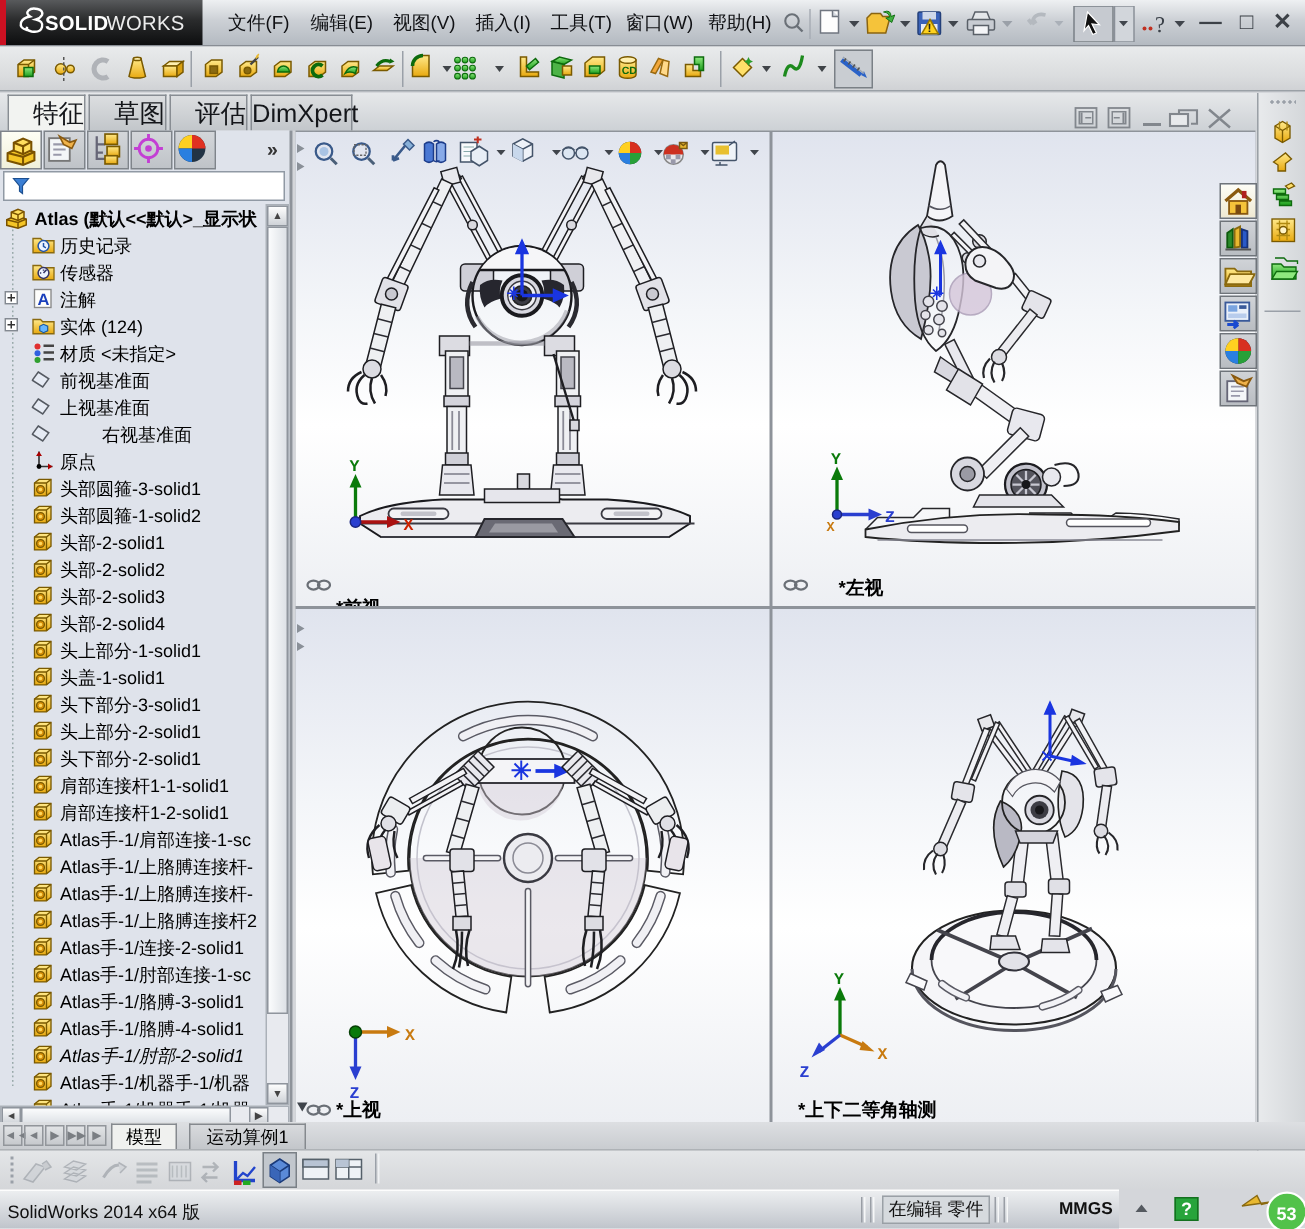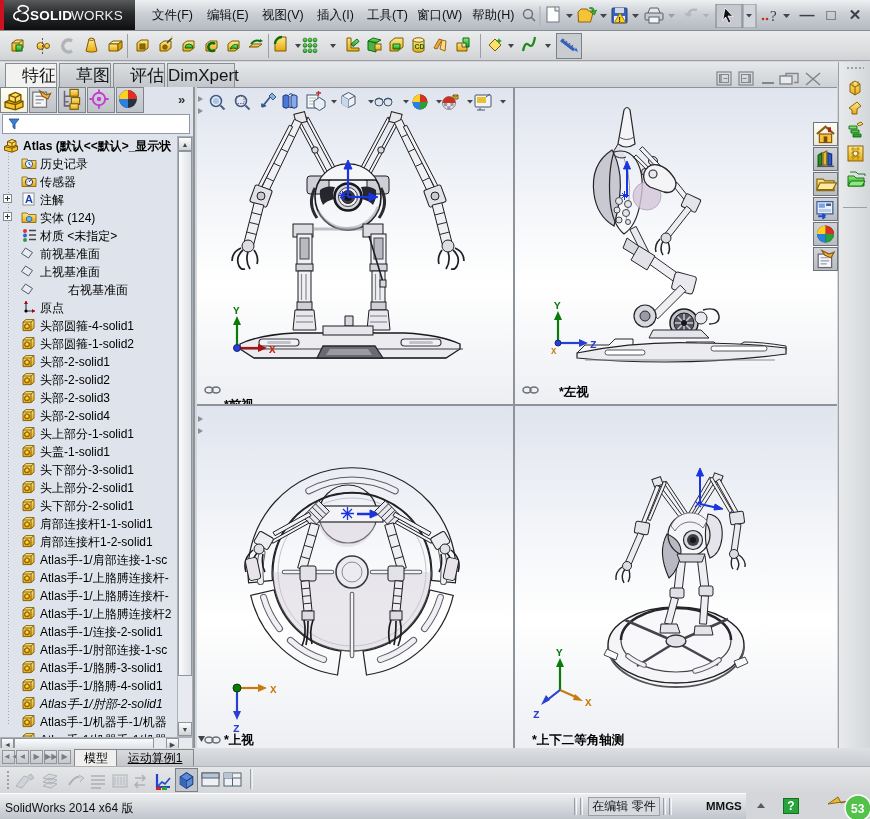--- a/index.html
+++ b/index.html
@@ -415,21 +415,21 @@
 <div class="trow" style="top:162px;">
           <svg width="16" height="16" style="left:21px;">
             <use href="#i-origin"></use>
           </svg>
           <span class="tx" style="left:40px;">原点</span>
         </div>
 <div class="trow" style="top:180px;">
           <svg width="16" height="16" style="left:21px;">
             <use href="#i-solid"></use>
           </svg>
-          <span class="tx" style="left:40px;">头部圆箍-4-solid1</span>
+          <span class="tx" style="left:40px;">头部圆箍-3-solid1</span>
         </div>
 <div class="trow" style="top:198px;">
           <svg width="16" height="16" style="left:21px;">
             <use href="#i-solid"></use>
           </svg>
           <span class="tx" style="left:40px;">头部圆箍-1-solid2</span>
         </div>
 <div class="trow" style="top:216px;">
           <svg width="16" height="16" style="left:21px;">
             <use href="#i-solid"></use>
@@ -1072,21 +1072,21 @@
 </div>
     </div>
 
 <div id="motiontabs" class="abs">
  <div class="mnav" style="left:2px;">◄◄</div>
  <div class="mnav" style="left:16px;">◄</div>
  <div class="mnav" style="left:30px;">▶</div>
  <div class="mnav" style="left:44px;">▶▶</div>
  <div class="mnav" style="left:58px;">▶</div>
  <div class="mtab" style="left:74px;width:44px;background:#f0f1ef;">模型</div>
- <div class="mtab" style="left:116px;width:78px;text-decoration:underline;">运动算例1</div>
+ <div class="mtab" style="left:126px;width:78px;">运动算例1</div>
 </div>
 <div id="motionbar" class="abs">
 <div style="position:absolute;left:7px;top:4px;width:3px;height:18px;border-left:2px dotted #9aa0a8;"></div>
 <svg style="position:absolute;left:14px;top:3px;" width="160" height="22" viewBox="0 0 160 22">
  <g opacity="0.55">
   <path d="M2 16 l8 -10 6 2 -8 10 z" fill="#c8ccd2" stroke="#8a9098"></path>
           <path d="M14 6 l3 -2 3 4 -4 2" fill="#b8bcc2" stroke="#8a9098"></path>
   <g transform="translate(26,0)">
             <path d="M3 8 l6 -4 8 2 -6 4 z M3 12 l6 -4 8 2 -6 4 z M3 16 l6 -4 8 2 -6 4 z" fill="#d2d6da" stroke="#8a9098"></path>
           </g>

